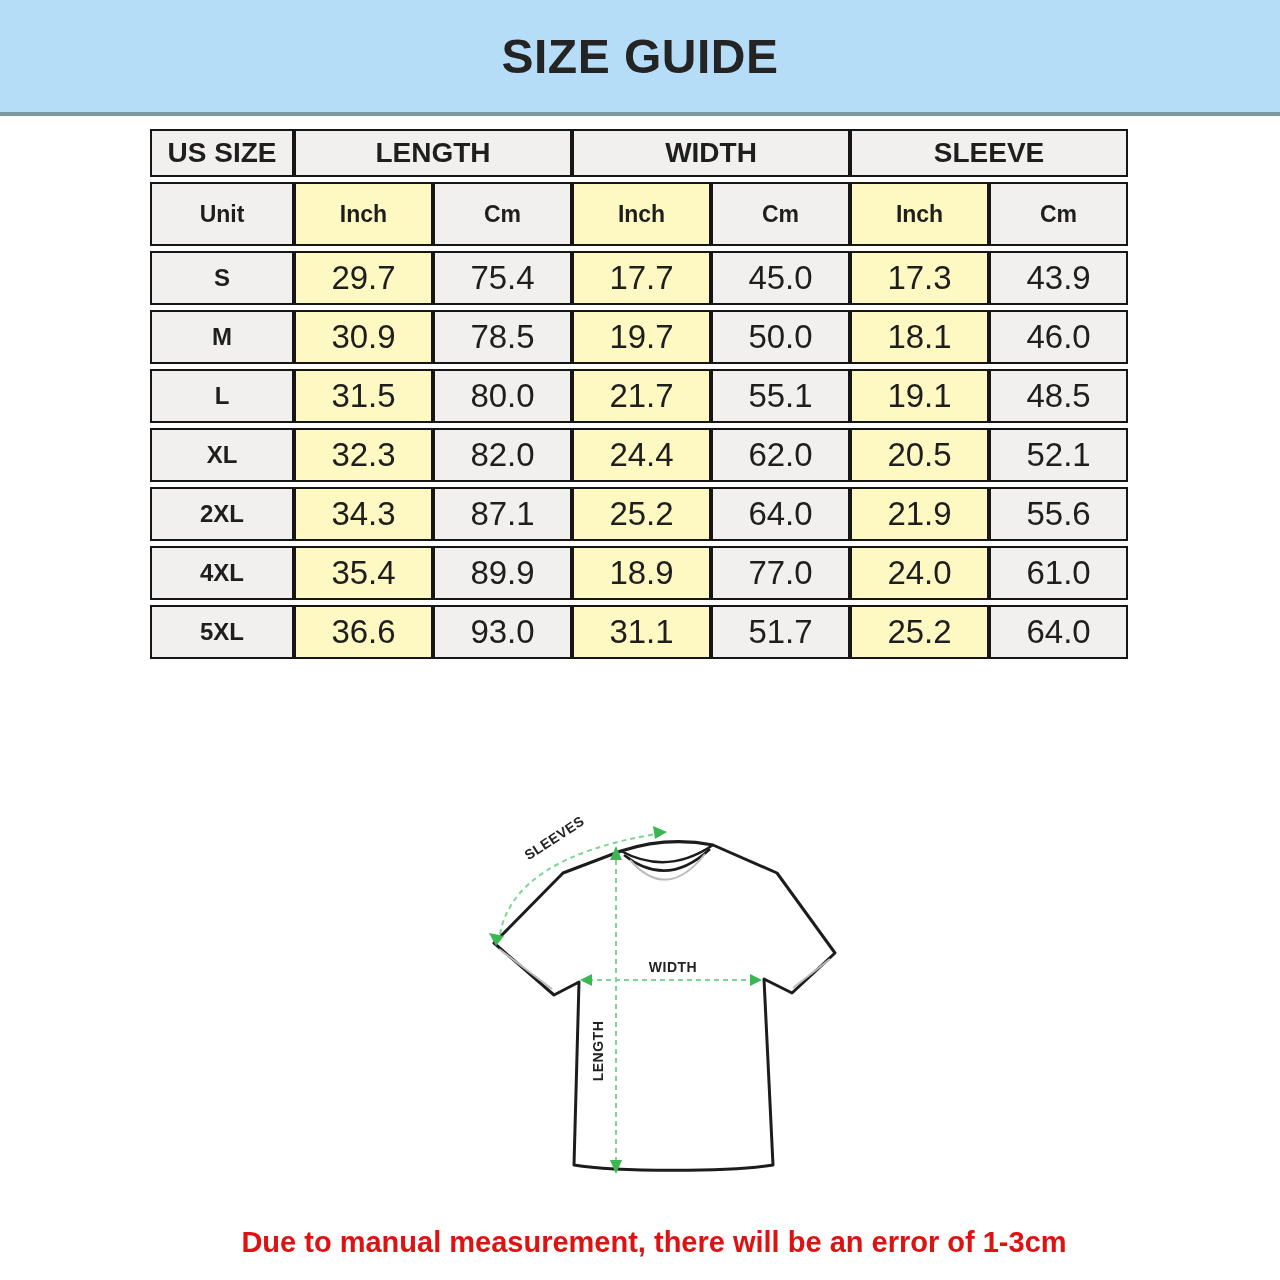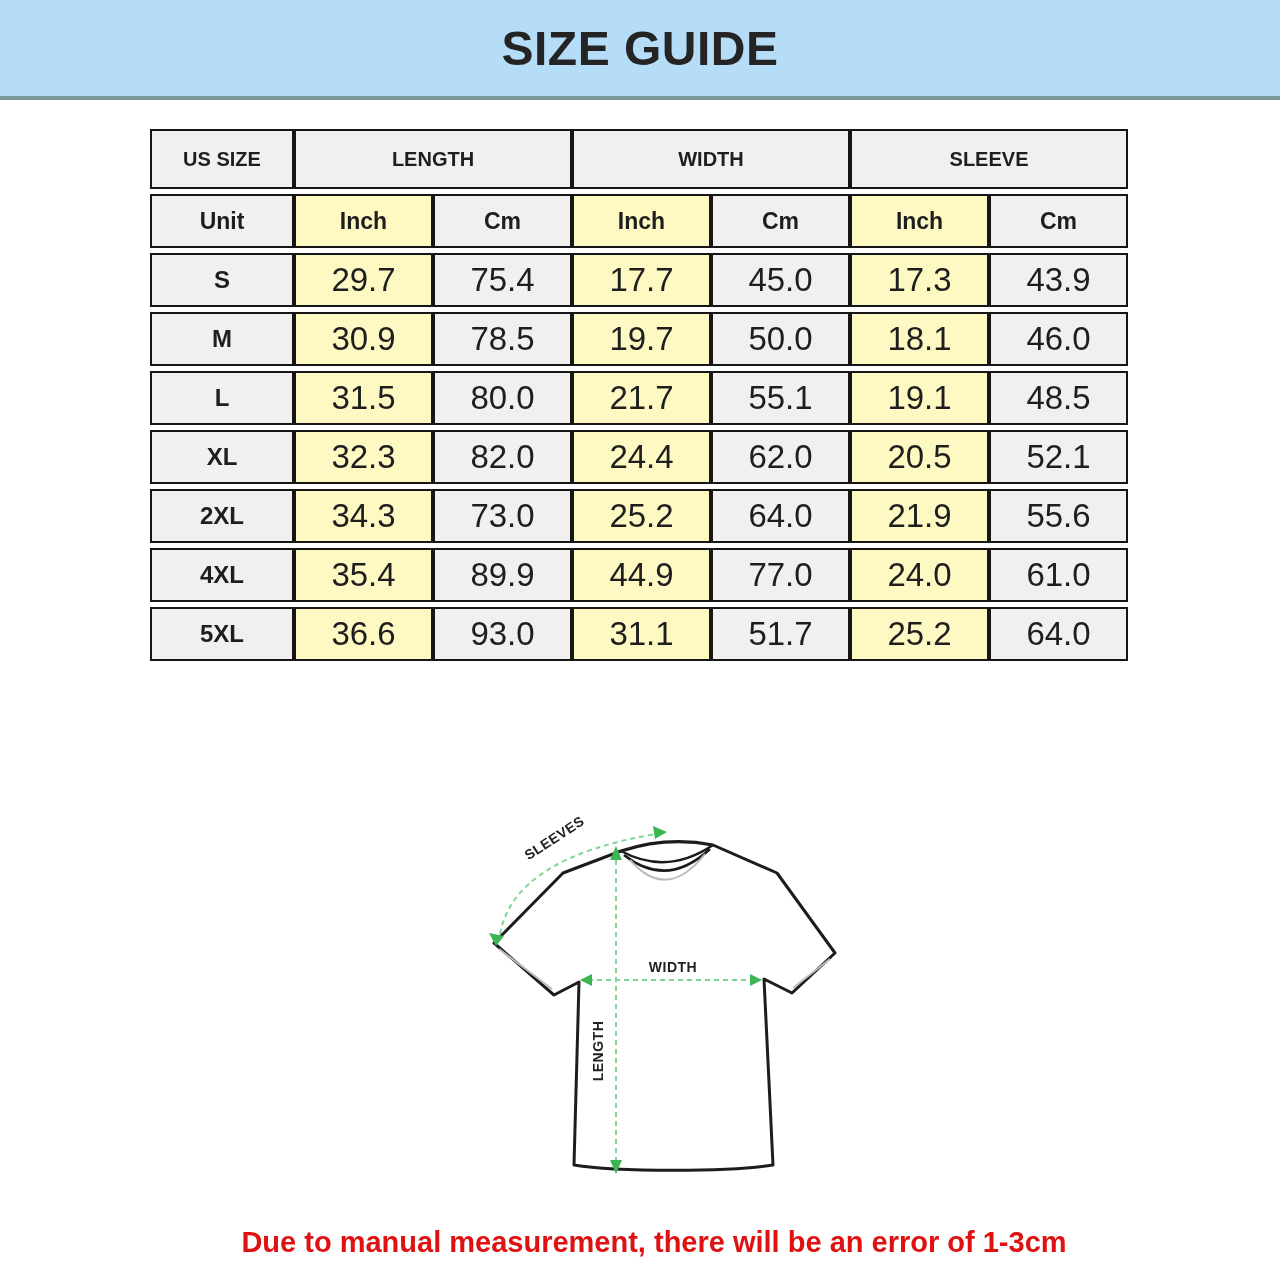--- a/index.html
+++ b/index.html
@@ -7,37 +7,37 @@
     --table-border:#161616; --text-dark:#1e1e1e; --green-line:#7fd694;
     --green-arrow:#3cb553; --note-red:#df1111; --outline:#1c1c1c; --seam-gray:#bbbbbb;
   }
   *{box-sizing:border-box;}
   html,body{margin:0;padding:0;}
   body{
     width:1280px;height:1280px;position:relative;background:#ffffff;
     font-family:"Liberation Sans", sans-serif;overflow:hidden;
   }
   .banner{
-    position:absolute;top:0;left:0;width:1280px;height:100px;
+    position:absolute;top:0;left:0;width:1280px;height:116px;
     background:var(--banner-bg);border-bottom:4px solid var(--banner-edge);
     display:flex;align-items:center;justify-content:center;
   }
   .banner .title{
     font-size:48px;font-weight:800;color:#242424;letter-spacing:0.5px;margin:0;
   }
   table.size-table{
     position:absolute;left:150px;top:124px;width:978px;
     border-collapse:separate;border-spacing:0 5px;table-layout:fixed;
   }
   .size-table th,.size-table td{
     border:2px solid var(--table-border);text-align:center;vertical-align:middle;
     color:var(--text-dark);padding:0;overflow:hidden;white-space:nowrap;
   }
-  .size-table tr.group-row th{height:60px;font-size:20px;font-weight:700;}
-  .size-table tr.unit-row th{height:54px;font-size:23px;font-weight:700;}
+  .size-table tr.group-row th{height:48px;font-size:28px;font-weight:700;}
+  .size-table tr.unit-row th{height:64px;font-size:23px;font-weight:700;}
   .size-table td{height:54px;font-size:33px;font-weight:400;}
   .size-table td.size{font-weight:700;font-size:24px;}
   .g{background:var(--cell-gray);}
   .w{background:#fef9c3;}
   .tshirt{position:absolute;left:436px;top:796px;width:448px;height:448px;}
   .shirt-line{fill:#ffffff;stroke:var(--outline);stroke-width:3;stroke-linejoin:round;}
   .collar{fill:none;stroke:var(--outline);stroke-width:2.5;}
   .seam{fill:none;stroke:var(--seam-gray);stroke-width:2;}
   .dash{fill:none;stroke:var(--green-line);stroke-width:2;stroke-dasharray:5 4;}
   .ah{fill:var(--green-arrow);}
@@ -113,31 +113,31 @@
     <td class="w">32.3</td>
     <td class="g">82.0</td>
     <td class="w">24.4</td>
     <td class="g">62.0</td>
     <td class="w">20.5</td>
     <td class="g">52.1</td>
   </tr>
   <tr>
     <td class="g size">2XL</td>
     <td class="w">34.3</td>
-    <td class="g">73.0</td>
+    <td class="g">87.1</td>
     <td class="w">25.2</td>
     <td class="g">64.0</td>
     <td class="w">21.9</td>
     <td class="g">55.6</td>
   </tr>
   <tr>
     <td class="g size">4XL</td>
     <td class="w">35.4</td>
     <td class="g">89.9</td>
-    <td class="w">44.9</td>
+    <td class="w">18.9</td>
     <td class="g">77.0</td>
     <td class="w">24.0</td>
     <td class="g">61.0</td>
   </tr>
   <tr>
     <td class="g size">5XL</td>
     <td class="w">36.6</td>
     <td class="g">93.0</td>
     <td class="w">31.1</td>
     <td class="g">51.7</td>

